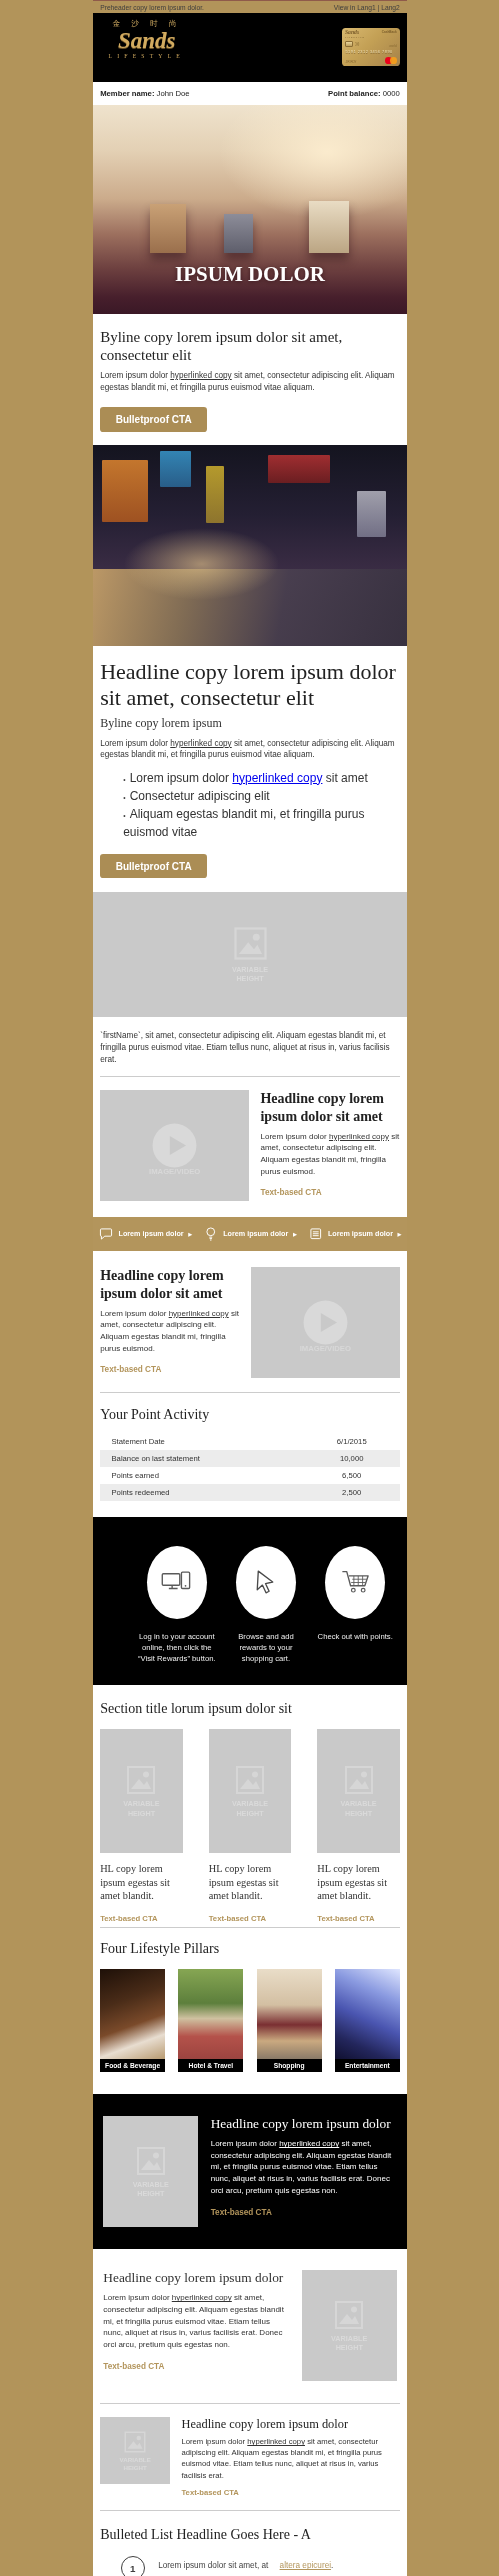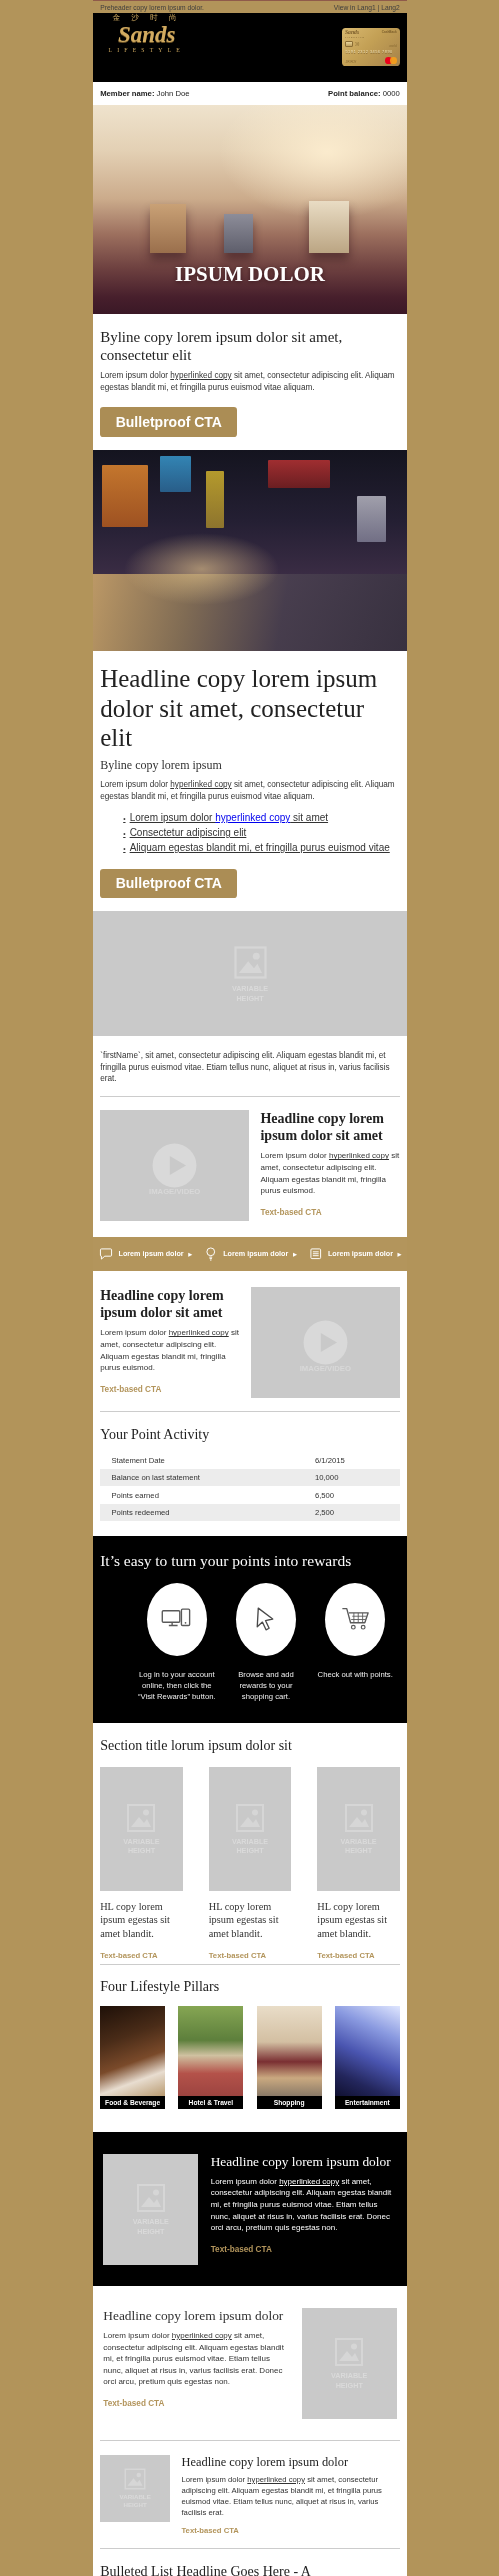--- a/index.html
+++ b/index.html
@@ -10,21 +10,21 @@
     font-family:"Liberation Sans","DejaVu Sans",sans-serif;
     color:#333;
   }
   .serif { font-family:"Liberation Serif","DejaVu Serif",serif; }
   .email { width:314px; margin:0 auto; background:#fff; }
 
   
   .preheader { background:#b2945a; height:13.4px; display:flex; justify-content:space-between; align-items:center; padding:0 7.2px; font-size:6.7px; color:#3d3d3d; border-top:1px solid #8f5a4a; }
   
   .hdr { background:#000; height:69px; position:relative; }
-  .logo { position:absolute; left:15.5px; top:0; text-align:center; color:#cfa95e; }
+  .logo { position:absolute; left:15.5px; top:6px; text-align:center; color:#cfa95e; }
   .logo-cn { font-size:7.7px; letter-spacing:4.6px; color:#c9a55e; }
   .logo-name { font-family:"Liberation Serif","DejaVu Serif",serif; font-style:italic; font-weight:bold; font-size:23px; line-height:1.0; color:#d2ab60; text-shadow:0 0.5px 0.5px #6b5226; }
   .logo-sub { font-size:5.7px; letter-spacing:5.2px; color:#d2ab60; margin-top:1px; }
   .card { position:absolute; right:7.2px; top:14.4px; width:58px; height:38px; border-radius:3.6px;
     background:linear-gradient(135deg,#d9b970 0%,#c3a055 45%,#a5824a 100%); padding:2.1px 3.1px; color:#6b5226; }
   .card-brand { font-family:"Liberation Serif",serif; font-style:italic; font-weight:bold; font-size:5.7px; line-height:1; color:#7a5c2a; }
   .card-cn { font-size:2.1px; letter-spacing:1px; color:#7a5c2a; }
   .card-tier { position:absolute; top:2.6px; right:3.1px; font-size:3.1px; font-weight:bold; color:#7a5c2a; }
   .card-net { position:absolute; top:16.5px; right:3.1px; font-size:3.1px; color:#8a6c34; }
   .chip { position:absolute; left:3.6px; top:13.4px; width:7.2px; height:5.7px; border-radius:1px; background:linear-gradient(#e8d49a,#bfa05c); border:0.5px solid #8a6c34; }
@@ -47,31 +47,31 @@
     background:radial-gradient(closest-side,rgba(255,240,210,.85),rgba(255,240,210,0)); }
   .hero .bag1,.hero .bag2,.hero .bag3 { position:absolute; bottom:61px; background:linear-gradient(#c9a176,#9a6f4c); box-shadow:0 7.2px 9.3px rgba(40,10,20,.45); }
   .hero .bag1 { left:57px; width:36px; height:49px; }
   .hero .bag2 { left:131px; width:29px; height:39px; background:linear-gradient(#8d8d99,#5e5e6b); }
   .hero .bag3 { left:216px; width:40px; height:52px; background:linear-gradient(#e9dcc4,#bba583); }
   .hero-title { position:absolute; left:0; right:0; bottom:27px; text-align:center; color:#fff;
     font-size:21px; font-weight:bold; line-height:1.25; text-shadow:0 1px 4.1px rgba(30,0,10,.6); }
 
   
   .sect { padding:13.4px 7.2px 13.4px; }
-  .h-big { font-size:25px; line-height:1.18; color:#222; font-weight:normal; }
+  .h-big { font-size:22px; line-height:1.18; color:#222; font-weight:normal; }
   .h-med { font-size:15px; line-height:1.2; color:#222; font-weight:normal; }
   .byline { font-size:12px; color:#333; margin-top:5.2px; font-weight:normal; }
   .body { font-size:8.2px; line-height:1.45; color:#333; margin-top:6.2px; }
   .body a, a.dark-link { color:#333; text-decoration:underline; }
   .gold-link { color:#b3955c; text-decoration:underline;padding-left:9px; }
-  .cta-btn { display:inline-block; margin-top:13.4px; background:#ab8d55; color:#fff; font-weight:bold; font-size:14px;
+  .cta-btn { display:inline-block; margin-top:13.4px; background:#ab8d55; color:#fff; font-weight:bold; font-size:10px;
     padding:6.7px 15.5px; border-radius:3.1px; text-decoration:none; }
   .text-cta { display:inline-block; margin-top:11.3px; color:#b3955c; font-weight:bold; font-size:8.2px; text-decoration:none; }
   ul.bullets { margin:7.2px 0 0 23px; list-style:none; }
-  ul.bullets li { font-size:10px; line-height:1.5; color:#333;text-decoration:underline; }
+  ul.bullets li { font-size:12px; line-height:1.5; color:#333; }
   ul.bullets li:before { content:"•"; margin-right:4.1px; color:#444; font-size:6.7px; }
   .divider { border:0; border-top:0.5px solid #ccc; margin:0 7.2px; }
 
   
   .photo2 { height:201px; position:relative; overflow:hidden; background:linear-gradient(180deg,#14141f 0%,#241f33 35%,#3a2c44 62%,#2c2433 80%,#241d28 100%); }
   .bb { position:absolute; border-radius:1px; }
   .photo2 .b1 { left:9.3px; top:15.5px; width:46px; height:62px; background:linear-gradient(#e2872f,#b35a1e); opacity:.85; }
   .photo2 .b2 { left:67px; top:6.2px; width:31px; height:36px; background:linear-gradient(#3aa0d8,#2b6ea0); opacity:.8; }
   .photo2 .b3 { right:77px; top:10.3px; width:62px; height:28px; background:linear-gradient(#c23434,#7e1f1f); opacity:.8; }
   .photo2 .b4 { right:20.6px; top:46px; width:29px; height:46px; background:linear-gradient(#d8d8e2,#8f8fa5); opacity:.7; }
@@ -97,21 +97,21 @@
   .goldbar { background:#b3955c; height:34px; display:flex; align-items:center; margin-top:2.1px; }
   .gb-item { flex:1; display:flex; align-items:center; justify-content:center; gap:4.6px; color:#fff; font-weight:bold; font-size:7.2px; cursor:pointer; }
   .gb-item svg { flex:0 0 auto; }
   .gb-arrow { font-size:5.2px; }
 
   
   .points { padding:14.4px 7.2px 15.5px; }
   .points h2 { font-size:14px; font-weight:normal; color:#222; margin-bottom:9.3px; }
   .ptable { width:100%; border-collapse:collapse; font-size:7.7px; }
   .ptable td { padding:4.1px 11.3px; }
-  .ptable td:last-child { text-align:left; }
+  .ptable td:last-child { text-align:center; }
   .ptable tr:nth-child(even) { background:#ececec; }
   .ptable tr.total td { font-weight:bold; }
 
   
   .rewards { background:#000; padding:15.5px 7.2px 20.6px; color:#fff; }
   .rewards h2 { font-size:15.5px; font-weight:normal; color:#fdfdfd; }
   .steps { display:flex; margin-top:13.4px;margin-left:32px; }
   .step { flex:1; text-align:center; padding:0 4.1px; }
   .bubble { width:60px; height:73px; border-radius:50%; background:#fff; margin:0 auto; display:flex; align-items:center; justify-content:center; }
   .step p { font-size:7.7px; line-height:1.45; color:#efefef; margin-top:12.4px; }
@@ -325,21 +325,20 @@
           </tr>
       <tr>
             <td>Points redeemed</td>
             <td>2,500</td>
           </tr>
     </tbody>
       </table>
   </div>
 
   <div class="rewards">
-    <h2 class="serif">It’s easy to turn your points into rewards</h2>
     <div class="steps">
       <div class="step">
         <div class="bubble">
           <svg width="35" height="35" viewBox="0 0 64 64">
               <rect x="6" y="16" width="32" height="21" rx="2" fill="none" stroke="#5a5a5a" stroke-width="2.5"></rect>
               <path d="M18 43 h16 M24 37 v6" stroke="#5a5a5a" stroke-width="2.5" fill="none"></path>
               <rect x="41" y="13" width="15" height="30" rx="2" fill="#fff" stroke="#5a5a5a" stroke-width="2.5"></rect>
               <circle cx="48.5" cy="38" r="1.6" fill="#5a5a5a"></circle>
             </svg>
         </div>

